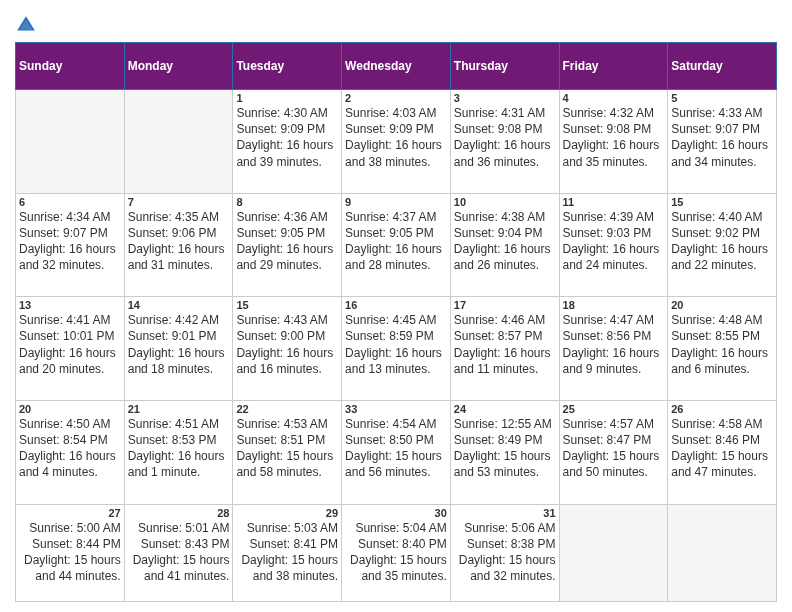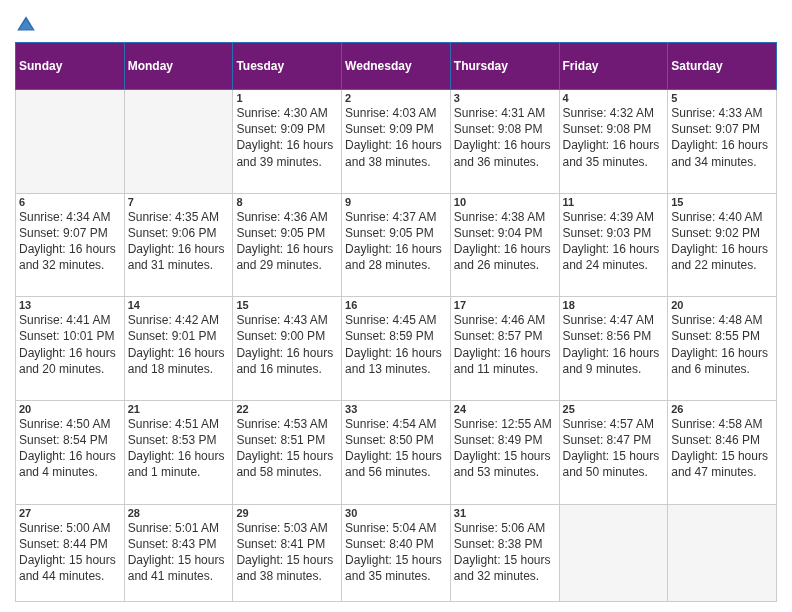--- a/index.html
+++ b/index.html
@@ -94,20 +94,21 @@
       display: block;
       margin-bottom: 1px;
     }
     .day-info {
       font-size: 12px;
       line-height: 1.35;
       color: #333;
     }
     .last-row td {
       height: 76px;
+      text-align: right;
     }
   </style>
 </head>
 <body>
 
 <div class="page">
   <div class="header">
     <div class="logo">
       <svg class="logo-icon" viewBox="0 0 40 40">
         <polygon points="20,4 36,30 4,30" fill="#2e6db4"></polygon>

